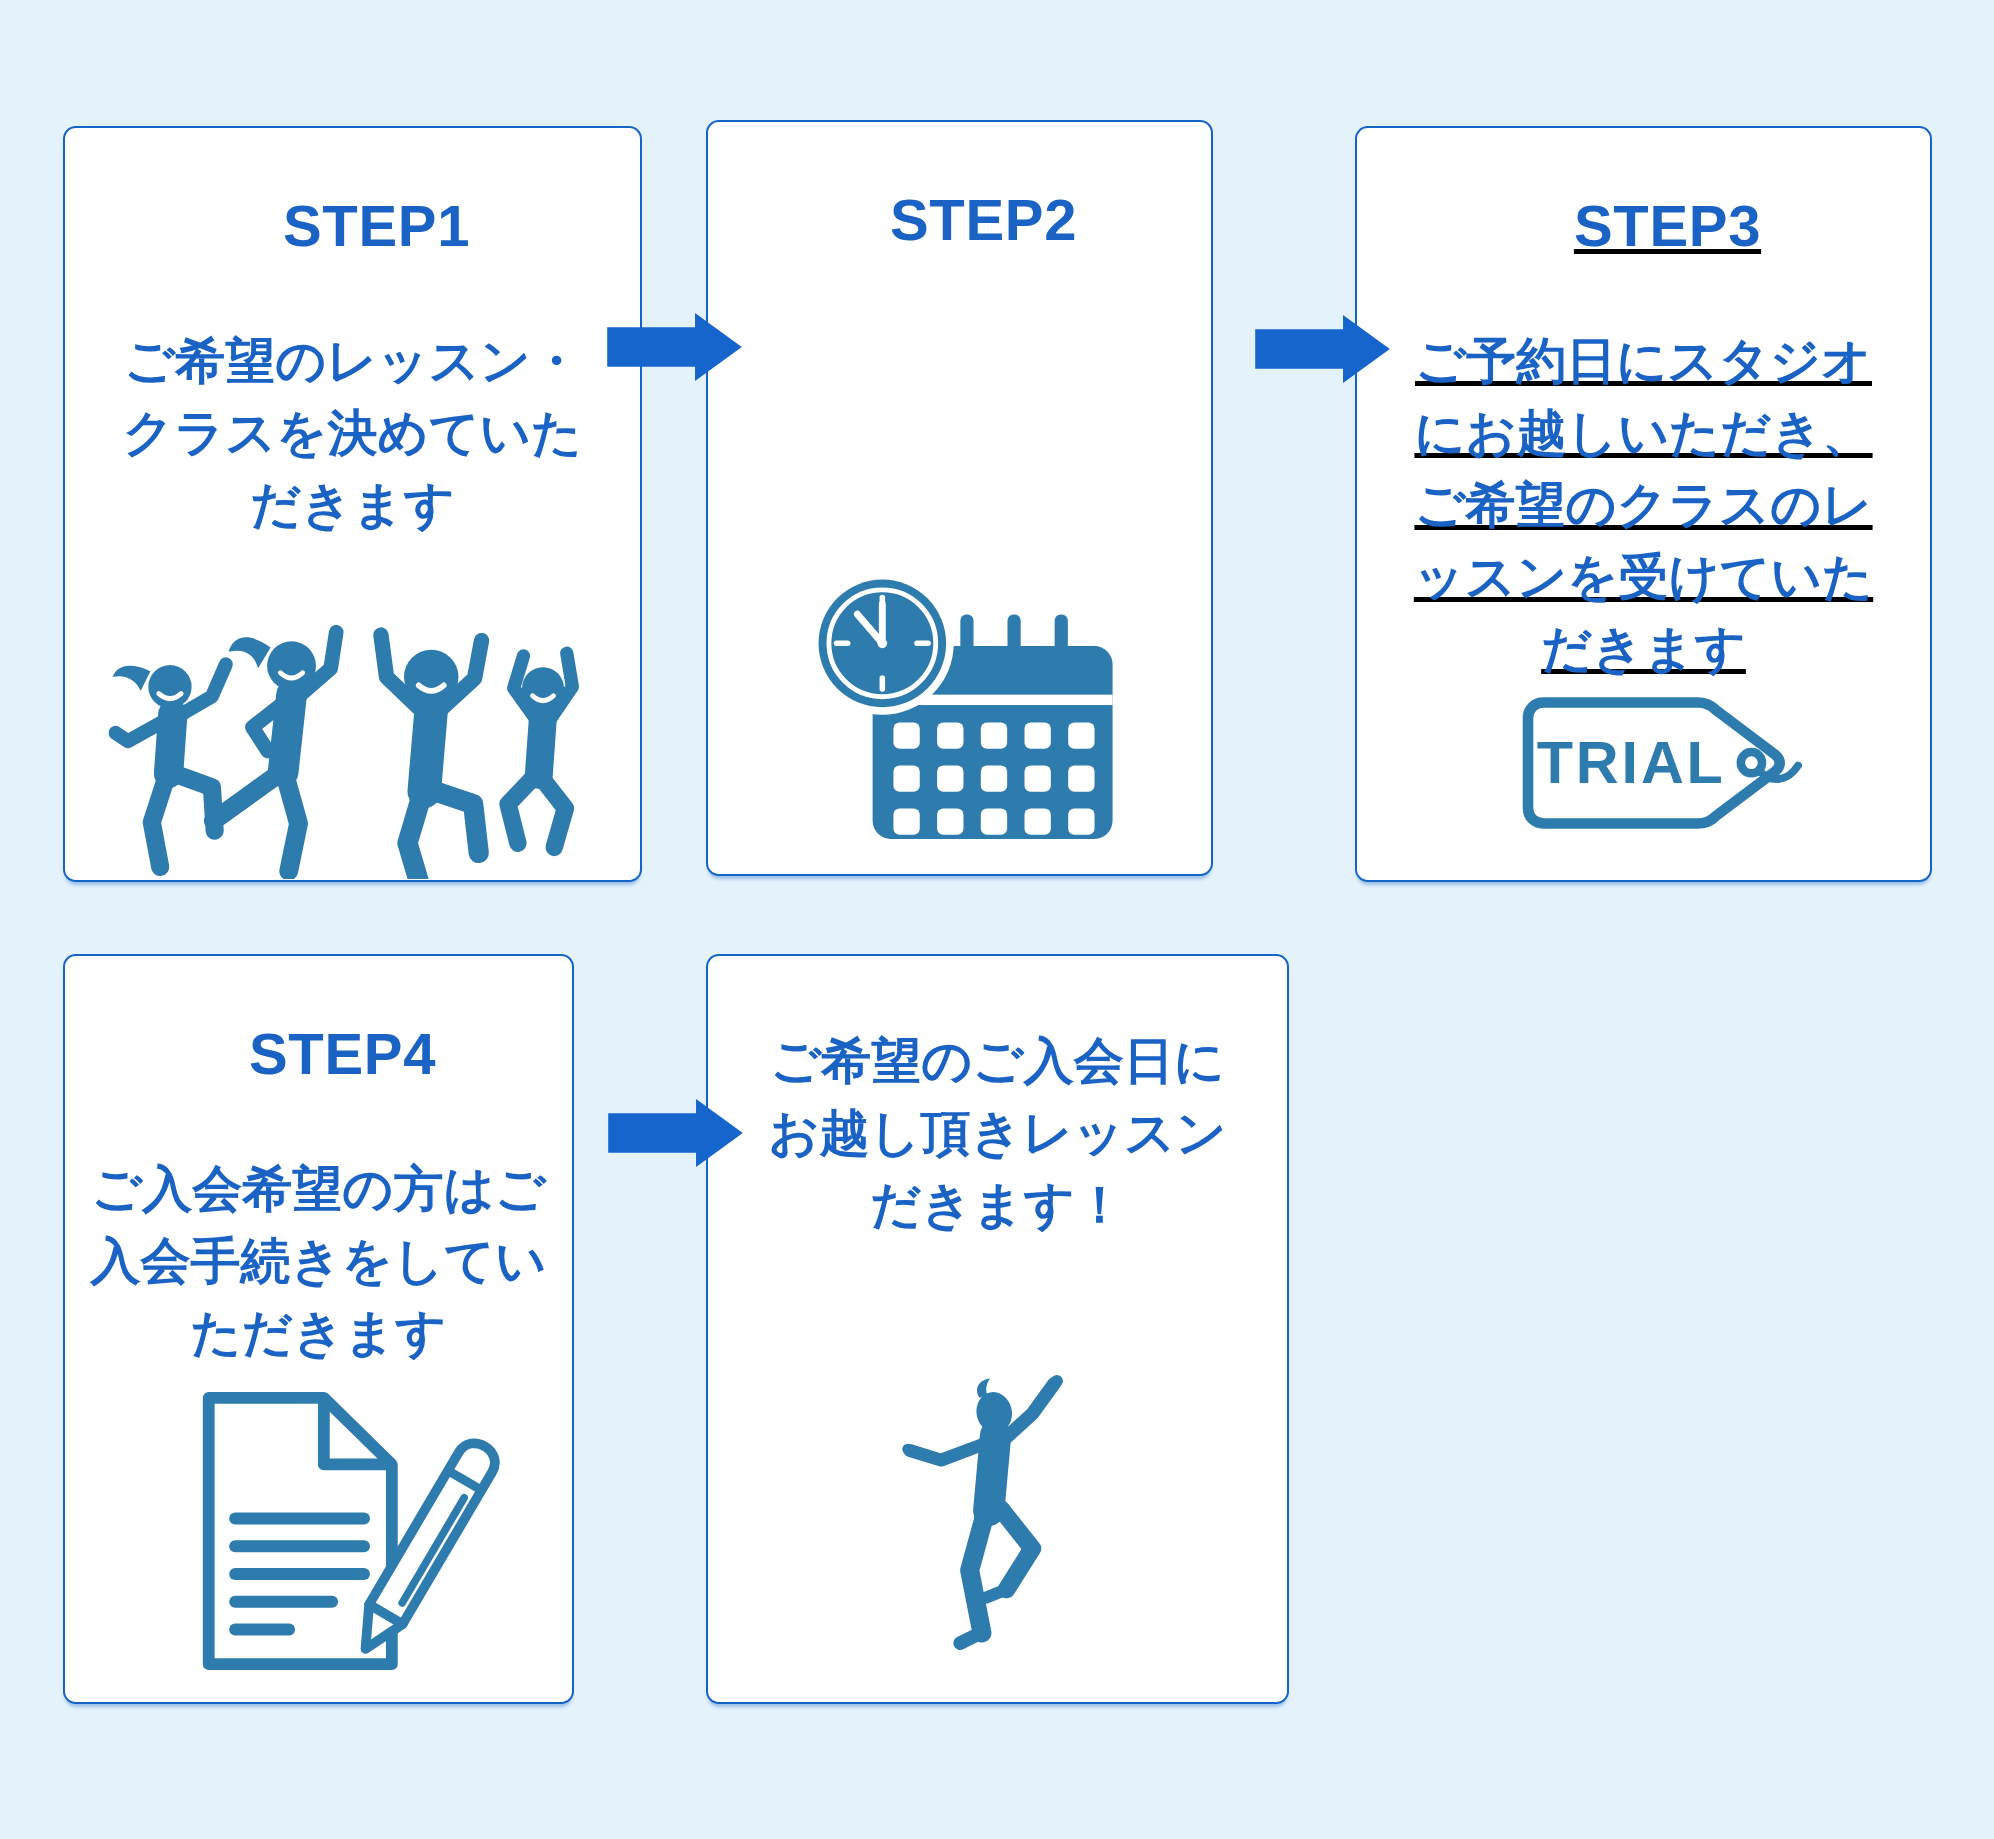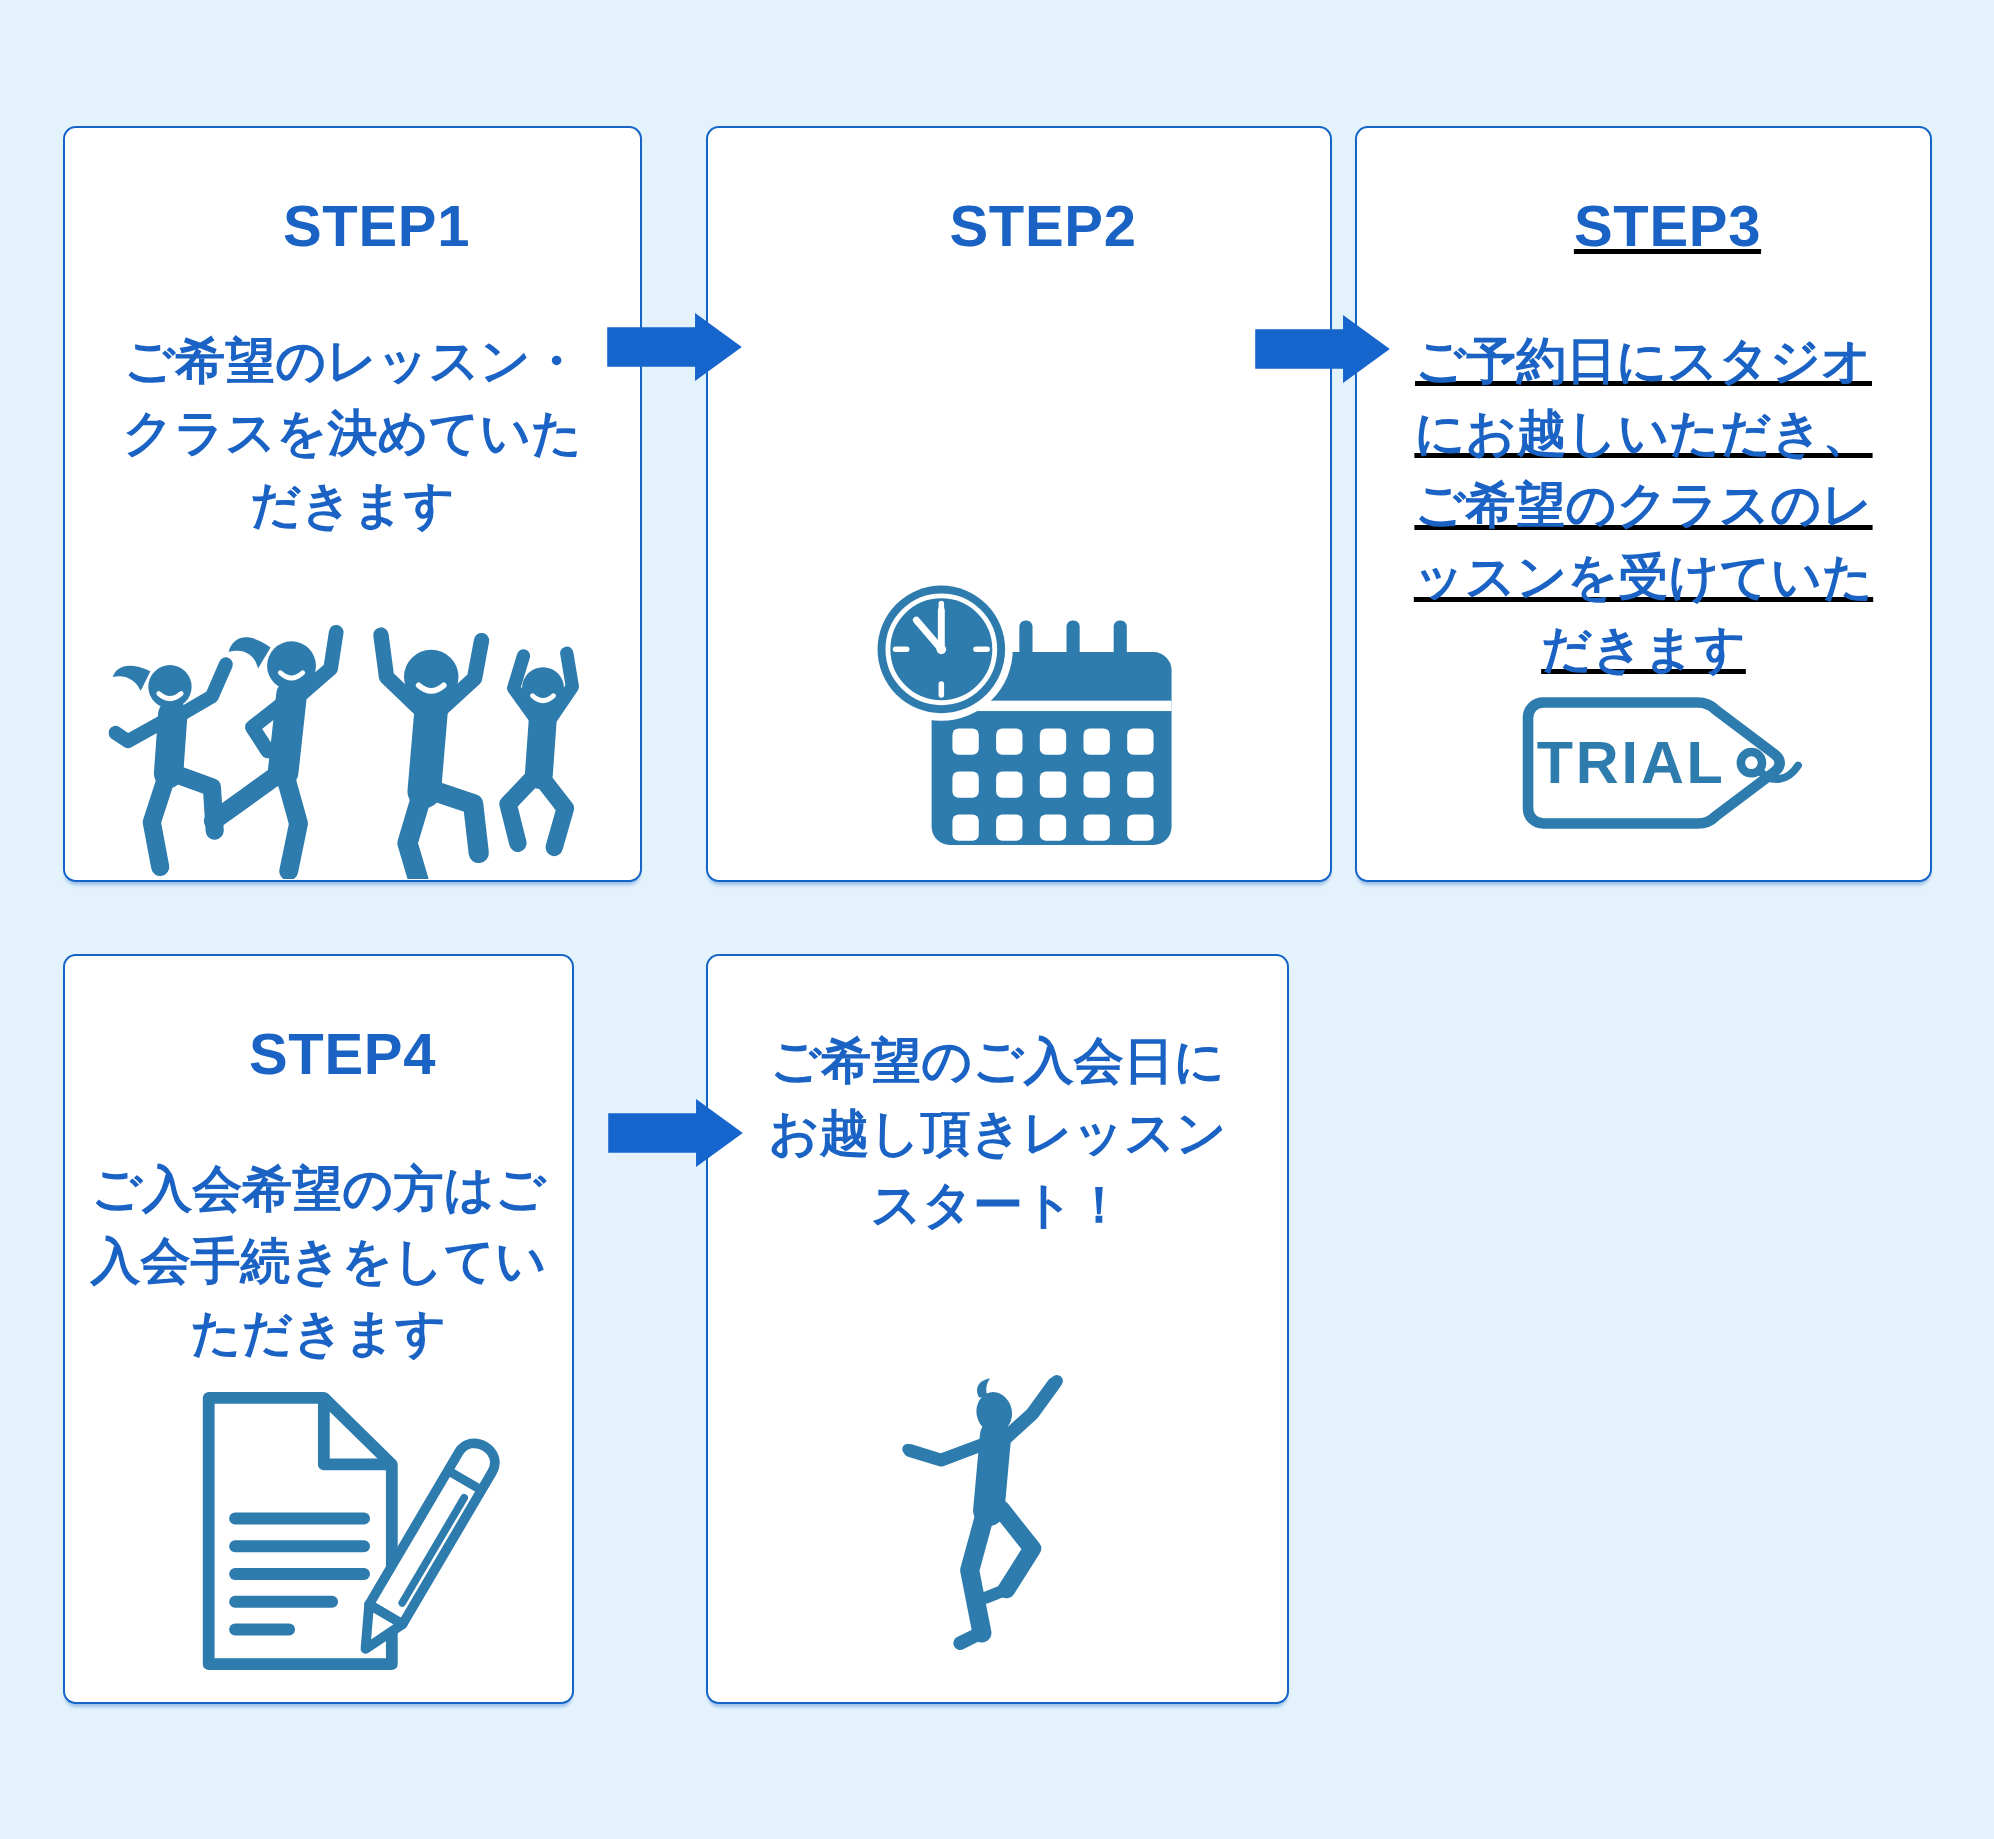--- a/index.html
+++ b/index.html
@@ -11,21 +11,21 @@
   }
   .card{
     position:absolute;
     background:#ffffff;
     border:2.1px solid #1565c8;
     border-radius:12.8px;
     box-sizing:border-box;
     box-shadow:0 5px 3.5px -2.1px rgba(21,101,192,.35);
   }
   #card1{left:63px;top:126px;width:579px;height:756px;}
-  #card2{left:706px;top:126px;width:626px;height:756px;}
+  #card2{left:706px;top:120px;width:507px;height:756px;}
   #card3{left:1355px;top:126px;width:577px;height:756px;text-decoration:underline;}
   #card4{left:63px;top:954px;width:511px;height:750px;}
   #card5{left:706px;top:954px;width:583px;height:750px;}
   .step-title{
     margin-top:68px;
     text-align:center;
     font-size:58px;
     line-height:60px;
     font-weight:bold;
     color:#1a63c4;
@@ -202,21 +202,21 @@
         <line x1="522" y1="352" x2="522" y2="408" stroke="#2e7cae" stroke-width="13"></line>
         <line x1="324" y1="392" x2="500" y2="392" stroke="#2e7cae" stroke-width="11" stroke-linecap="round"></line>
       </g>
     </svg>
   </div>
 </article>
 
 <article class="card" id="card5">
   <p class="step-text">ご希望のご入会日に
 お越し頂きレッスン
-スタート！</p>
+だきます！</p>
   <div class="icon-wrap">
     <svg width="177" height="287" viewBox="0 0 260 410" fill="none">
       <path d="M118,36 C110,22 118,10 134,8 C126,18 128,30 131,35 Z" fill="#2e7cae"></path>
       <polyline points="152,100 196,60 228,16" stroke="#2e7cae" stroke-width="20" stroke-linecap="round" stroke-linejoin="round"></polyline>
       <circle cx="232" cy="12" r="9" fill="#2e7cae"></circle>
       <polyline points="126,104 62,128 16,114" stroke="#2e7cae" stroke-width="19" stroke-linecap="round" stroke-linejoin="round"></polyline>
       <circle cx="13" cy="112" r="8" fill="#2e7cae"></circle>
       <line x1="142" y1="92" x2="132" y2="202" stroke="#2e7cae" stroke-width="46" stroke-linecap="round"></line>
       <polyline points="128,202 104,290 122,382" stroke="#2e7cae" stroke-width="28" stroke-linecap="round" stroke-linejoin="round"></polyline>
       <line x1="120" y1="382" x2="90" y2="397" stroke="#2e7cae" stroke-width="20" stroke-linecap="round"></line>

